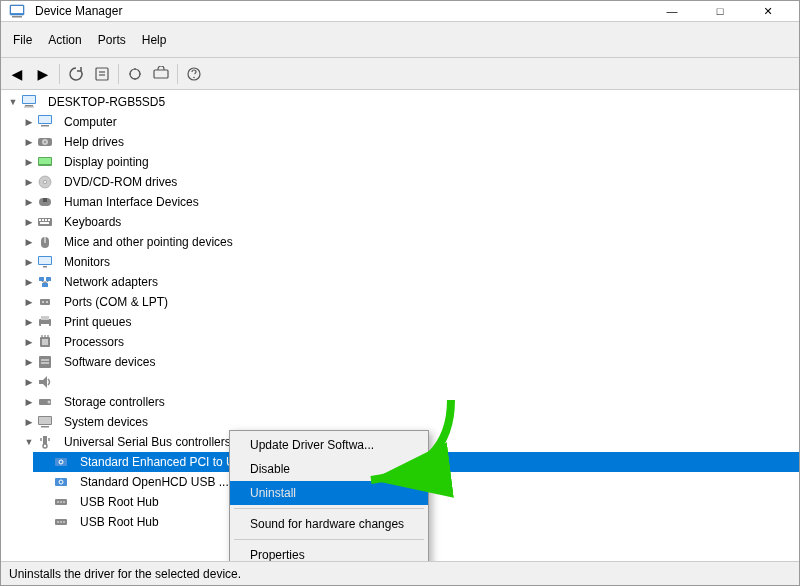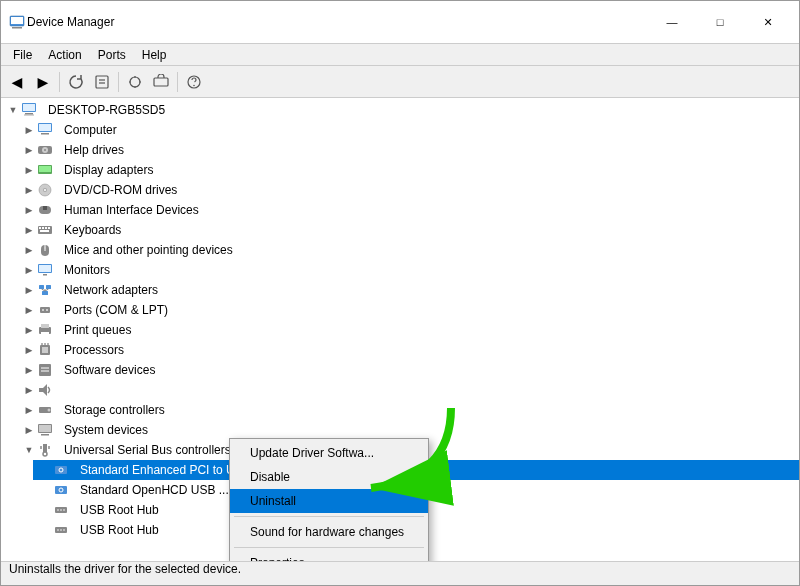--- a/index.html
+++ b/index.html
@@ -17,26 +17,26 @@
       width: 800px;
       height: 586px;
       background: #f0f0f0;
       border: 1px solid #999;
       display: flex;
       flex-direction: column;
     }
 
     .title-bar {
       background: #fff;
-      height: 43px;
+      height: 21px;
       display: flex;
       align-items: center;
       padding: 0 8px;
       border-bottom: 1px solid #ccc;
-      gap: 2px;
+      gap: 10px;
     }
 
     .title-bar-icon {
       width: 16px;
       height: 16px;
     }
 
     .title-bar-text {
       flex: 1;
       font-size: 12px;
@@ -56,21 +56,21 @@
       background: transparent;
       cursor: pointer;
       display: flex;
       align-items: center;
       justify-content: center;
       font-size: 11px;
     }
 
     
     .menu-bar {
-      height: 22px;
+      height: 36px;
       background: #f0f0f0;
       display: flex;
       align-items: center;
       padding: 0 4px;
       border-bottom: 1px solid #ccc;
     }
 
     .menu-item {
       padding: 2px 8px;
       cursor: pointer;
@@ -159,21 +159,21 @@
 
     .indent1 { margin-left: 16px; }
     .indent2 { margin-left: 32px; }
 
     
     .status-bar {
       height: 24px;
       background: #f0f0f0;
       border-top: 1px solid #ccc;
       display: flex;
-      align-items: flex-start;
+      align-items: center;
       padding: 0 8px;
       font-size: 12px;
     }
 
     
     .context-menu {
       position: absolute;
       left: 228px;
       top: 340px;
       width: 200px;
@@ -186,21 +186,21 @@
 
     .ctx-item {
       height: 24px;
       display: flex;
       align-items: center;
       padding: 0 20px;
       cursor: pointer;
       font-size: 12px;
       color: #000;
     }
-    .ctx-item.highlighted { background: #0078d7; color: #000000; }
+    .ctx-item.highlighted { background: #0078d7; color: #e5e5e5; }
 
     .ctx-separator {
       height: 1px;
       background: #ccc;
       margin: 3px 4px;
     }
 
     
     .green-arrow {
       position: absolute;
@@ -324,21 +324,21 @@
       </div>
 
       <div class="tree-item indent1">
         <div class="tree-expander">▶</div>
         <div class="tree-icon">
           <svg width="16" height="16" viewBox="0 0 16 16">
               <rect x="1" y="3" width="14" height="9" rx="1" fill="#5aaa5a"></rect>
               <rect x="2" y="4" width="12" height="6" fill="#90ee90"></rect>
             </svg>
         </div>
-        <span class="tree-label">Display adapters</span>
+        <span class="tree-label">Display pointing</span>
       </div>
 
       <div class="tree-item indent1">
         <div class="tree-expander">▶</div>
         <div class="tree-icon">
           <svg width="16" height="16" viewBox="0 0 16 16">
               <circle cx="8" cy="8" r="6" fill="#ccc" stroke="#888" stroke-width="0.5"></circle>
               <circle cx="8" cy="8" r="2" fill="#aaa"></circle>
               <circle cx="8" cy="8" r="1" fill="#fff"></circle>
             </svg>

